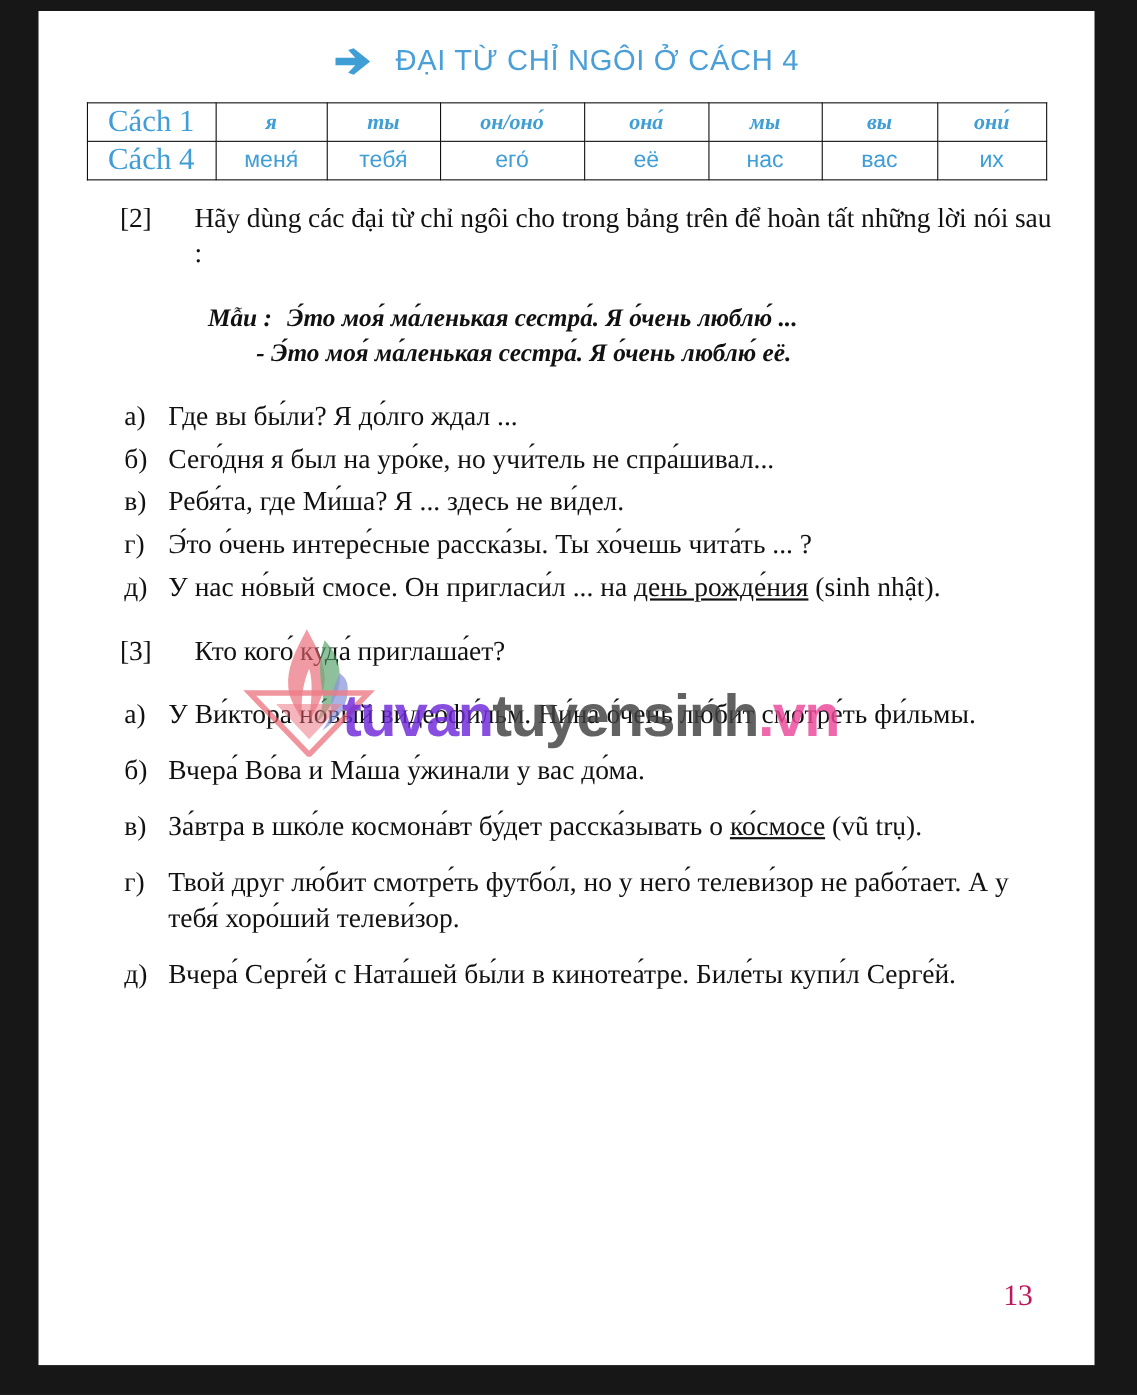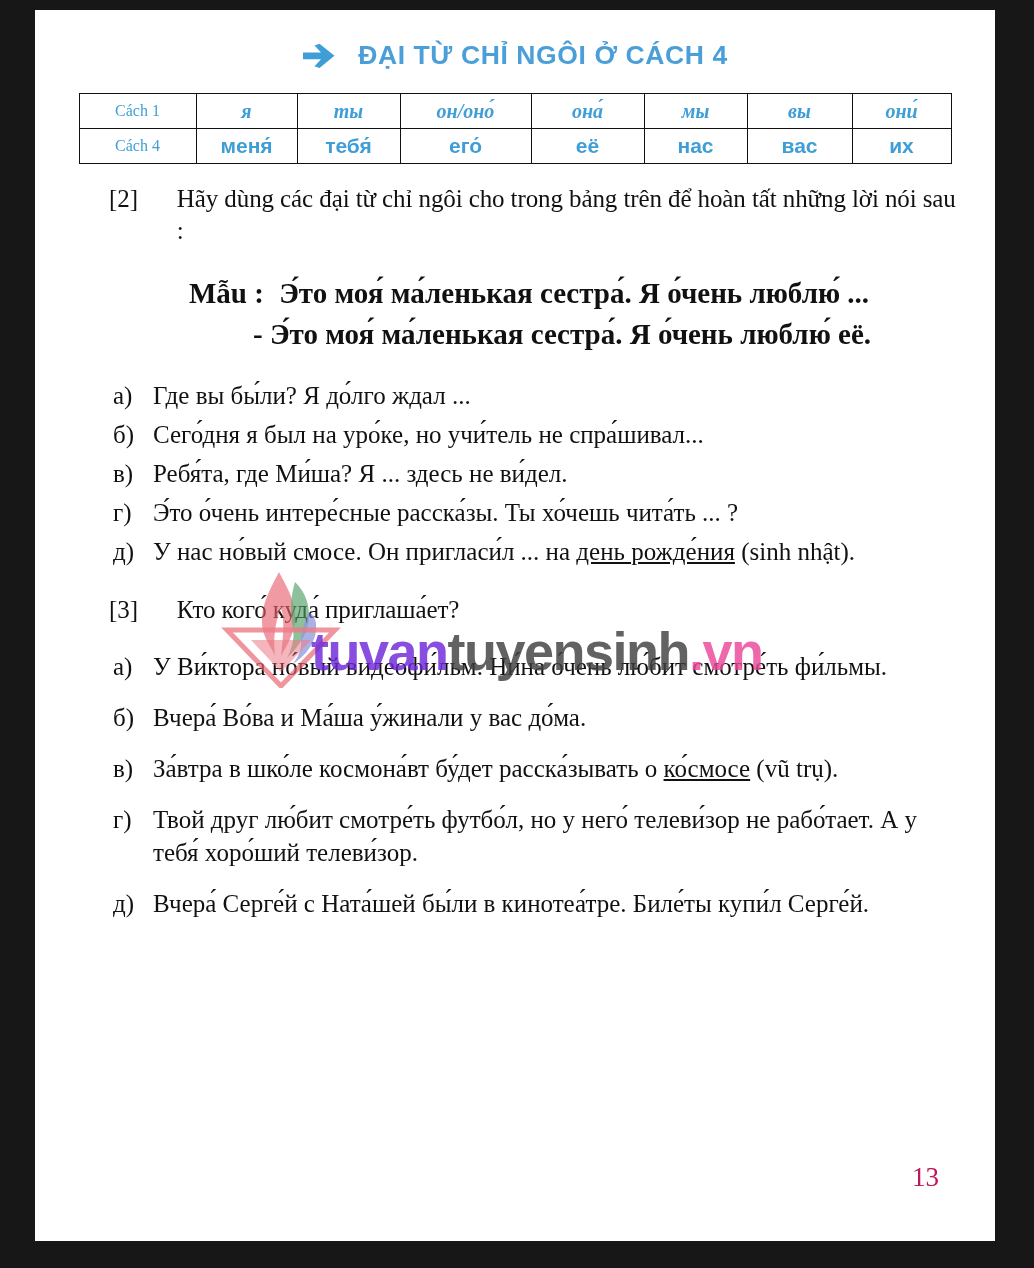--- a/index.html
+++ b/index.html
@@ -31,21 +31,21 @@
     display: flex;
     align-items: center;
     justify-content: center;
     gap: 22px;
     margin-top: 30px;
   }
   #heading-arrow { display: block; }
   #heading-title {
     font-family: "Liberation Sans", sans-serif;
     font-size: 26.5px;
-    font-weight: 700;
+    font-weight: 400;
     letter-spacing: 0.6px;
     color: #4a9fd8;
     white-space: nowrap;
   }
 
   
   #pronoun-table-wrap {
     margin: 22px 0 0 0;
     display: flex;
     justify-content: center;
@@ -60,32 +60,32 @@
     text-align: center;
     vertical-align: middle;
     color: #3f9ed6;
     height: 34px;
     padding: 0 6px;
     white-space: nowrap;
   }
   td.rowhead {
     width: 104px;
     font-family: "Liberation Serif", serif;
-    font-size: 16px;
+    font-size: 28px;
     font-weight: 400;
   }
   tr.case1 td.cell {
     font-family: "Liberation Serif", serif;
     font-style: italic;
     font-weight: 700;
     font-size: 20px;
   }
   tr.case4 td.cell {
     font-family: "Liberation Sans", sans-serif;
-    font-weight: 700;
+    font-weight: 400;
     font-size: 21px;
   }
   td.w-ya    { width: 88px; }
   td.w-ty    { width: 90px; }
   td.w-on    { width: 118px; }
   td.w-ona   { width: 100px; }
   td.w-my    { width: 90px; }
   td.w-vy    { width: 92px; }
   td.w-oni   { width: 86px; }
 
@@ -103,25 +103,26 @@
   }
   .ex-lead .num {
     flex: 0 0 auto;
     margin-right: 7px;
   }
   .ex-lead .txt { flex: 1 1 auto; margin-left: 32px; }
 
   .sample {
     margin: 26px 0 0 80px;
     font-weight: 700;
-    font-size: 29px;
+    font-style: italic;
+    font-size: 23px;
     line-height: 1.42;
   }
   .sample .sample-label { margin-right: 8px; }
-  .sample .sample-answer { margin-left: 64px; display: block; }
+  .sample .sample-answer { margin-left: 44px; display: block; }
 
   ol.items {
     list-style: none;
     margin: 24px 0 0 0;
     padding: 0;
   }
   ol.items li {
     display: flex;
     font-size: 25px;
     line-height: 1.32;

